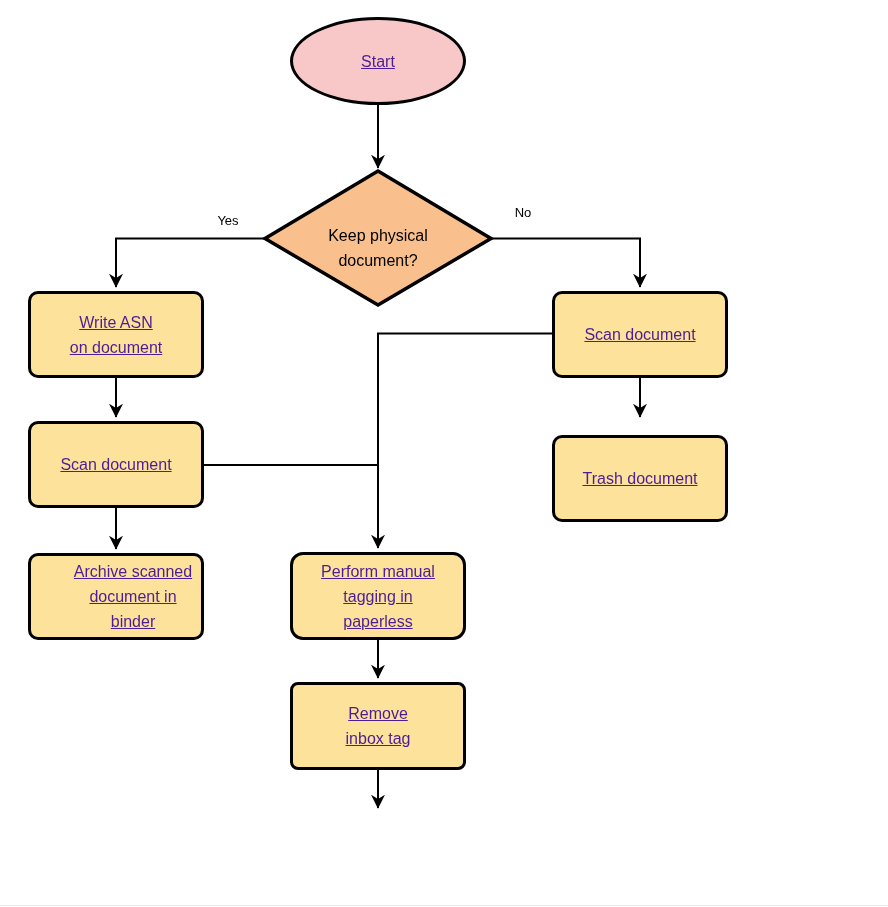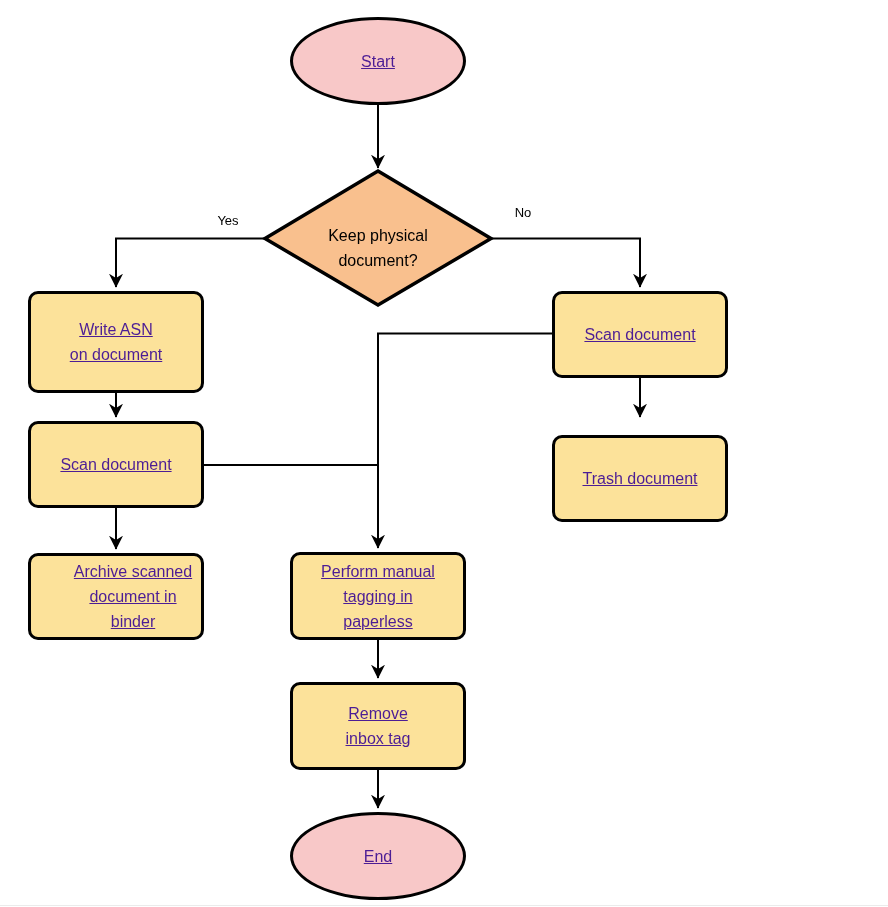--- a/index.html
+++ b/index.html
@@ -68,21 +68,21 @@
   }
 
   .page-edge {
     position: absolute;
     left: 0; right: 0; bottom: 1px;
     border-top: 1px solid #ebebeb;
   }
 
   
   #node-start        { left: 290px; top: 17px;  width: 176px; height: 88px; }
-  #node-write-asn    { left: 28px;  top: 291px; width: 176px; height: 102px; }
+  #node-write-asn    { left: 28px;  top: 291px; width: 176px; height: 87px; }
   #node-scan-left    { left: 28px;  top: 421px; width: 176px; height: 87px; }
   #node-archive      { left: 28px;  top: 553px; width: 176px; height: 87px; }
   #node-scan-right   { left: 552px; top: 291px; width: 176px; height: 87px; }
   #node-trash        { left: 552px; top: 421px; width: 176px; height: 87px; }
   #node-tagging      { left: 290px; top: 552px; width: 176px; height: 88px; }
   #node-remove-inbox { left: 290px; top: 682px; width: 176px; height: 88px; }
   #node-end          { left: 290px; top: 812px; width: 176px; height: 88px; }
 
   #label-decision    { left: 280px; top: 214px; width: 196px; }
   #label-yes         { left: 208px; top: 211px; width: 40px; }
@@ -130,24 +130,23 @@
   <div id="node-scan-left" class="node process" style="background-color: rgb(252, 226, 154);">Scan document</div>
 
   <div id="node-archive" class="node process" style="background-color: rgb(252, 226, 154); padding-left: 34px;">Archive scanned
 document in
 binder</div>
 
   <div id="node-scan-right" class="node process" style="background-color: rgb(252, 226, 154);">Scan document</div>
 
   <div id="node-trash" class="node process" style="background-color: rgb(252, 226, 154); margin-top: 14px;">Trash document</div>
 
-  <div id="node-tagging" class="node process" style="background-color: rgb(252, 226, 154);">Perform manual
+  <div id="node-tagging" class="node process" style="background-color: rgb(252, 226, 154); border-radius: 13px;">Perform manual
 tagging in
 paperless</div>
 
 
-  <div id="node-remove-inbox" class="node process" style="background-color: rgb(252, 226, 154);">Remove
+  <div id="node-remove-inbox" class="node process" style="background-color: rgb(252, 226, 154); border-radius: 8px;">Remove
 inbox tag</div>
 
-  <div id="node-end" class="node terminator" style="background-color: rgb(248, 200, 200);">End</div>
 
   <div class="page-edge"></div>
 </div>
 
 </body></html>

